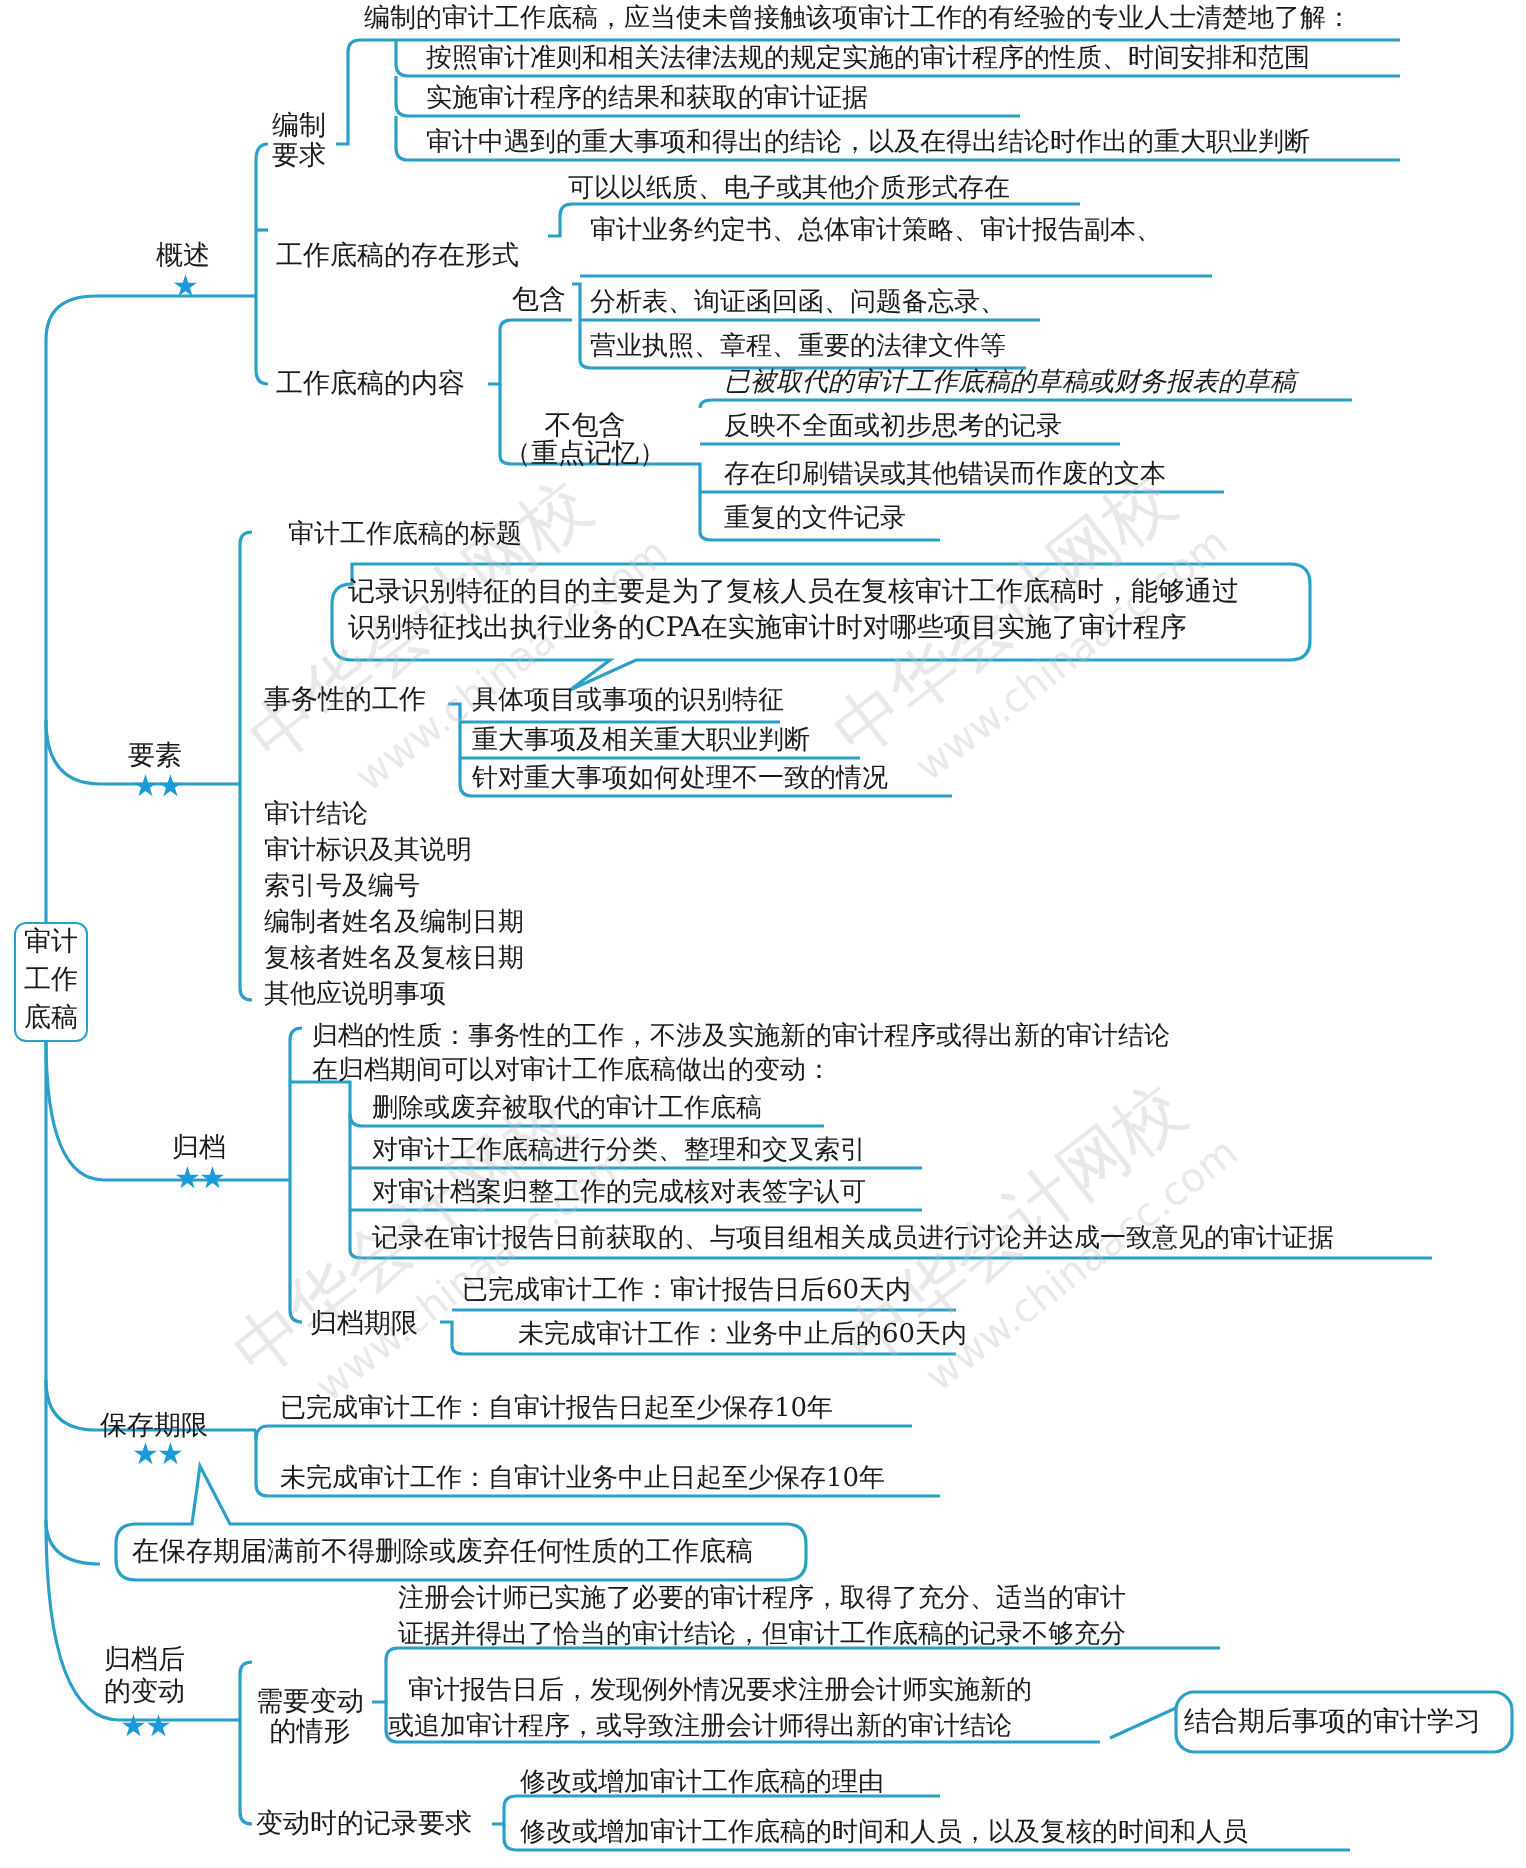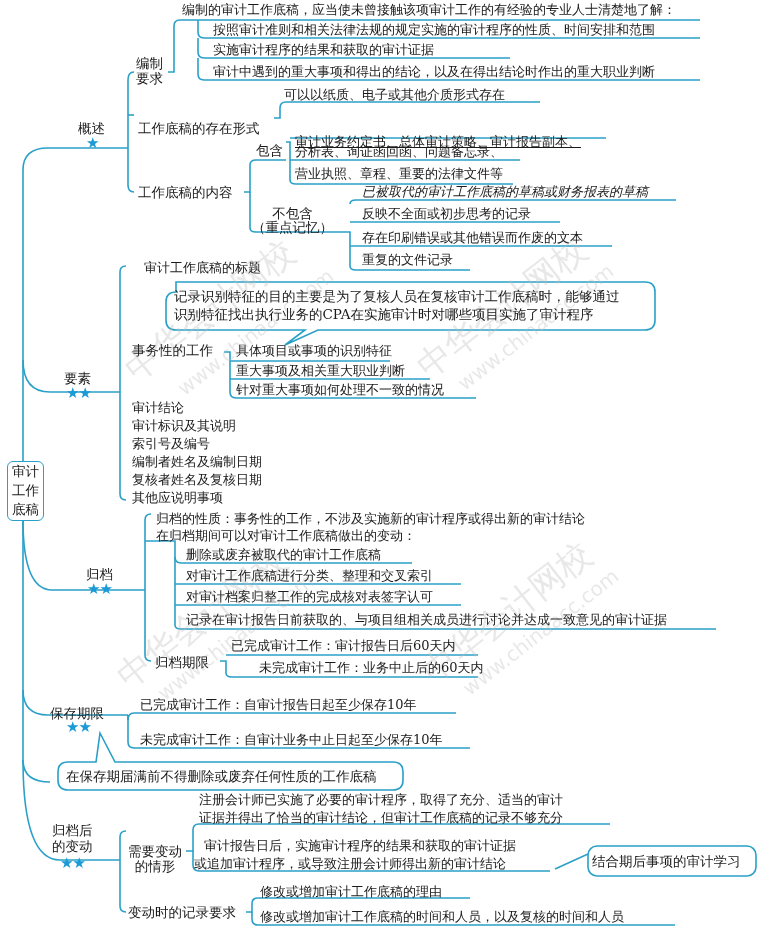--- a/index.html
+++ b/index.html
@@ -111,21 +111,21 @@
   <div class="t" style="left:182px;top:2px;">编制的审计工作底稿，应当使未曾接触该项审计工作的有经验的专业人士清楚地了解：</div>
   <div class="t" style="left:213px;top:22px;">按照审计准则和相关法律法规的规定实施的审计程序的性质、时间安排和范围</div>
   <div class="t" style="left:213px;top:42px;">实施审计程序的结果和获取的审计证据</div>
   <div class="t" style="left:213px;top:64px;">审计中遇到的重大事项和得出的结论，以及在得出结论时作出的重大职业判断</div>
 
   <div class="node" style="left:138px;top:120px;">工作底稿的存在形式</div>
   <div class="t" style="left:284px;top:87px;">可以以纸质、电子或其他介质形式存在</div>
 
   <div class="node" style="left:138px;top:184px;">工作底稿的内容</div>
   <div class="node" style="left:256px;top:142px;">包含</div>
-  <div class="t" style="left:295px;top:134px;text-decoration:underline;">审计业务约定书、总体审计策略、审计报告副本、</div>
+  <div class="t" style="left:295px;top:108px;">审计业务约定书、总体审计策略、审计报告副本、</div>
   <div class="t" style="left:295px;top:144px;">分析表、询证函回函、问题备忘录、</div>
   <div class="t" style="left:295px;top:166px;">营业执照、章程、重要的法律文件等</div>
 
   <div class="node" style="left:252px;top:206px;line-height:14px;">
     <div>不包含</div>
     <div>（重点记忆）</div>
   </div>
   <div class="t" style="left:362px;top:184px;font-style:italic;">已被取代的审计工作底稿的草稿或财务报表的草稿</div>
   <div class="t" style="left:362px;top:206px;">反映不全面或初步思考的记录</div>
   <div class="t" style="left:362px;top:230px;">存在印刷错误或其他错误而作废的文本</div>
@@ -183,20 +183,20 @@
     <div>的变动</div>
   </div>
   <div class="stars" style="left:60px;top:856px;">★★</div>
 
   <div class="node" style="left:128px;top:844px;line-height:15px;">
     <div>需要变动</div>
     <div>的情形</div>
   </div>
   <div class="t" style="left:199px;top:792px;">注册会计师已实施了必要的审计程序，取得了充分、适当的审计</div>
   <div class="t" style="left:199px;top:810px;">证据并得出了恰当的审计结论，但审计工作底稿的记录不够充分</div>
-  <div class="t" style="left:204px;top:838px;">审计报告日后，实施审计程序的结果和获取的审计证据</div>
+  <div class="t" style="left:204px;top:838px;">审计报告日后，发现例外情况要求注册会计师实施新的</div>
   <div class="t" style="left:194px;top:856px;">或追加审计程序，或导致注册会计师得出新的审计结论</div>
   <div class="t" style="left:592px;top:853px;font-size:13.5px;">结合期后事项的审计学习</div>
 
   <div class="node" style="left:128px;top:904px;">变动时的记录要求</div>
   <div class="t" style="left:260px;top:884px;">修改或增加审计工作底稿的理由</div>
   <div class="t" style="left:260px;top:909px;">修改或增加审计工作底稿的时间和人员，以及复核的时间和人员</div>
 </div>
 
 </body></html>

